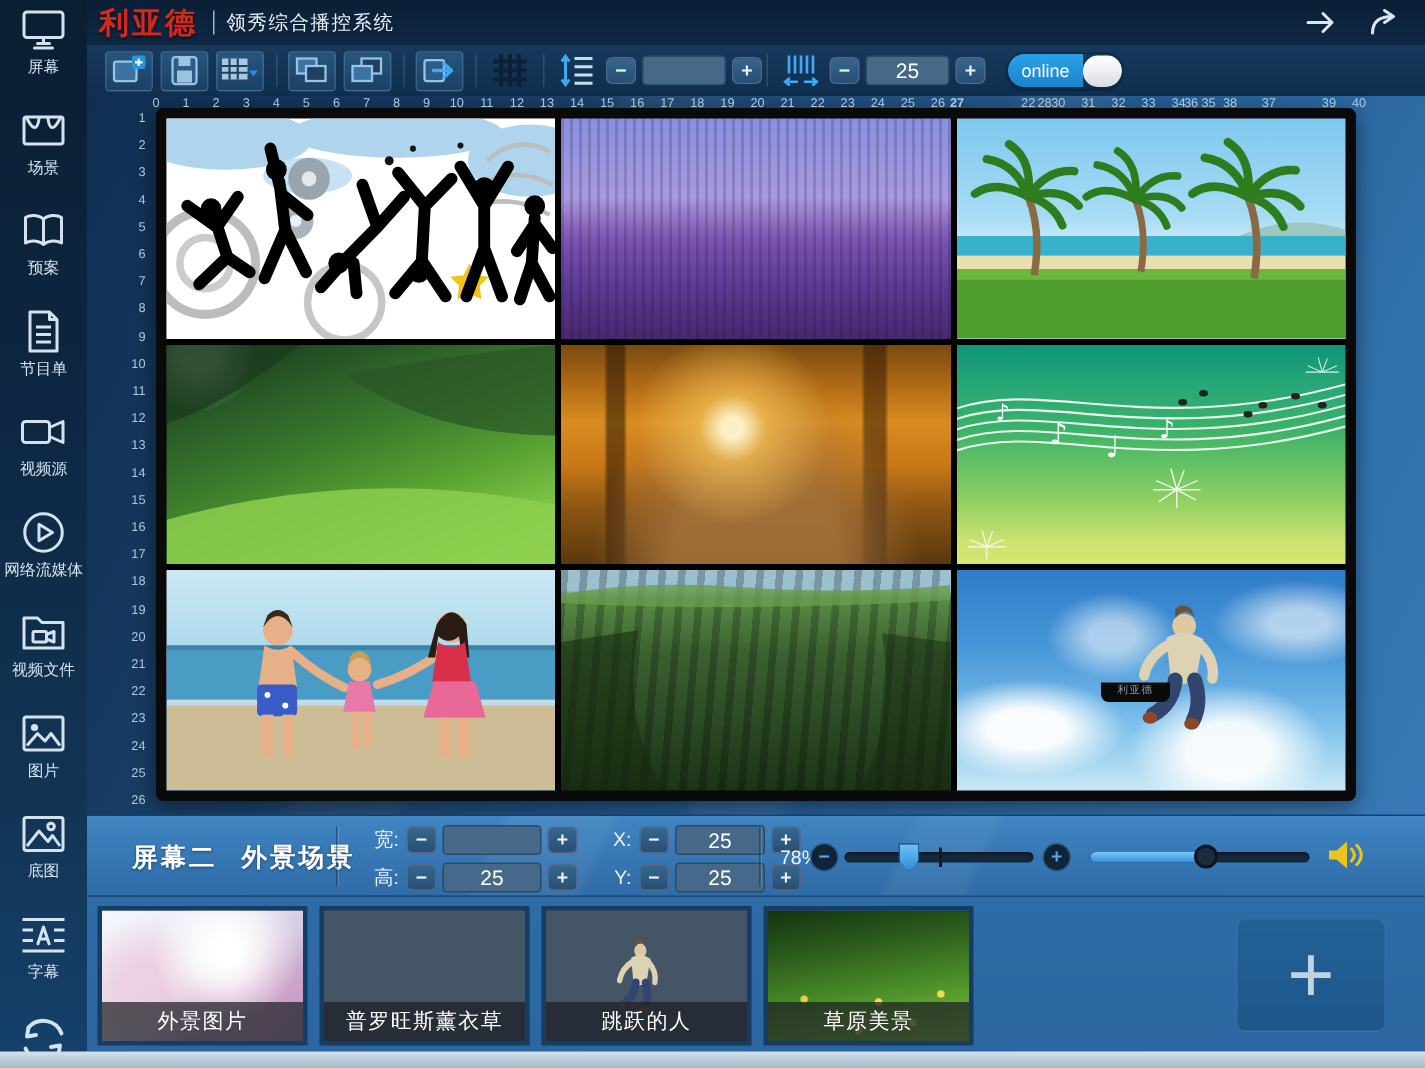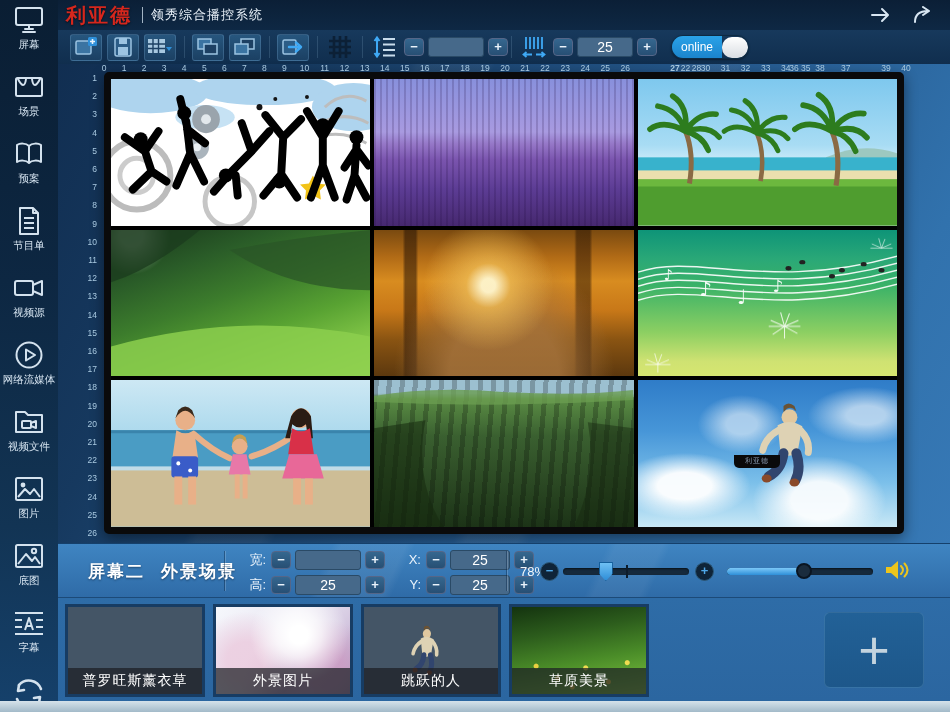--- a/index.html
+++ b/index.html
@@ -360,21 +360,21 @@
       <span style="left: 345.85px;">17</span>
       <span style="left: 365.9px;">18</span>
       <span style="left: 385.95px;">19</span>
       <span style="left: 406px;">20</span>
       <span style="left: 426.05px;">21</span>
       <span style="left: 446.1px;">22</span>
       <span style="left: 466.15px;">23</span>
       <span style="left: 486.2px;">24</span>
       <span style="left: 506.25px;">25</span>
       <span style="left: 526.3px;">26</span>
-      <span style="left: 576px; font-weight: bold;">27</span>
+      <span style="left: 539px; font-weight: bold;">27</span>
       <span style="left: 566.4px; margin-left: 31px;">28</span>
       <span style="left: 586.45px;">22</span>
       <span style="left: 606.5px;">30</span>
       <span style="left: 626.55px;">31</span>
       <span style="left: 646.6px;">32</span>
       <span style="left: 666.65px;">33</span>
       <span style="left: 686.7px;">34</span>
       <span style="left: 706.75px;">35</span>
       <span style="left: 695px;">36</span>
       <span style="left: 746.85px;">37</span>
@@ -621,25 +621,25 @@
     <div class="speaker">
       <svg width="24" height="24" viewBox="0 0 24 22">
           <polygon points="1,8 6,8 13,2 13,20 6,14 1,14" fill="#ecc51c"></polygon>
           <path d="M16,7 q4,4 0,8 M19.5,4.5 q6,6.5 0,13" stroke="#ecc51c" stroke-width="2" fill="none" stroke-linecap="round"></path>
         </svg>
     </div>
   </div>
 
   <div class="strip">
     <div class="thumbs">
+      <div class="thumb t-flower">
+        <span class="cap">外景图片</span>
+      </div>
       <div class="thumb art-lavender">
         <span class="cap">普罗旺斯薰衣草</span>
-      </div>
-      <div class="thumb t-flower">
-        <span class="cap">外景图片</span>
       </div>
       <div class="thumb art-sky-jump">
         <svg viewBox="0 0 262 146" preserveAspectRatio="none">
             <use href="#jumperfig" transform="translate(-30,8)"></use>
           </svg>
         <span class="cap">跳跃的人</span>
       </div>
       <div class="thumb t-grass">
         <span class="cap">草原美景</span>
       </div>

